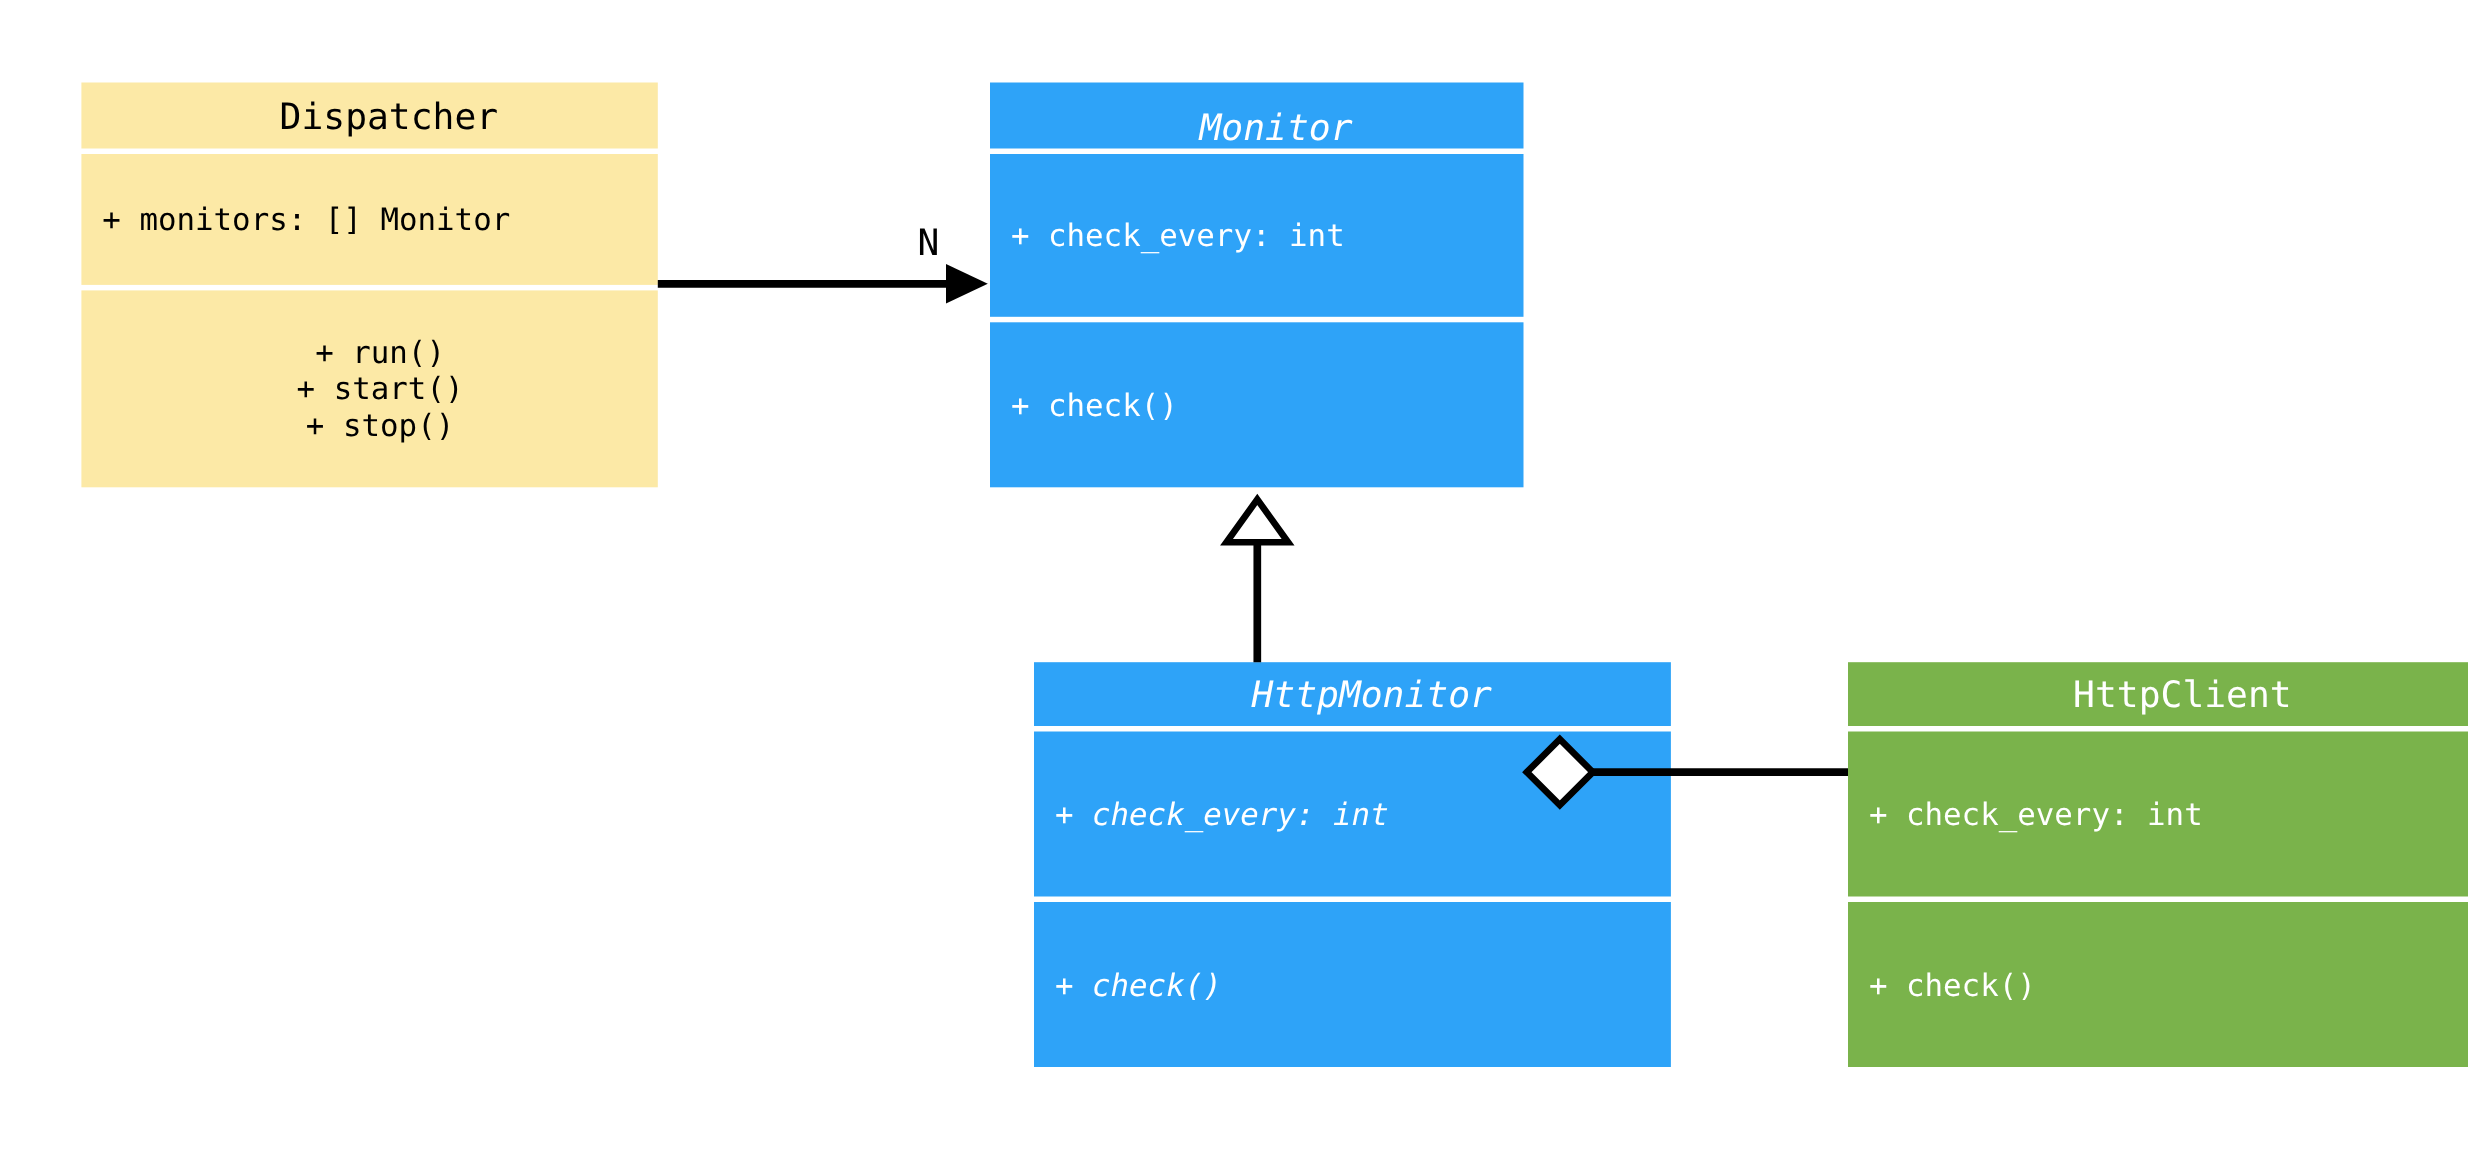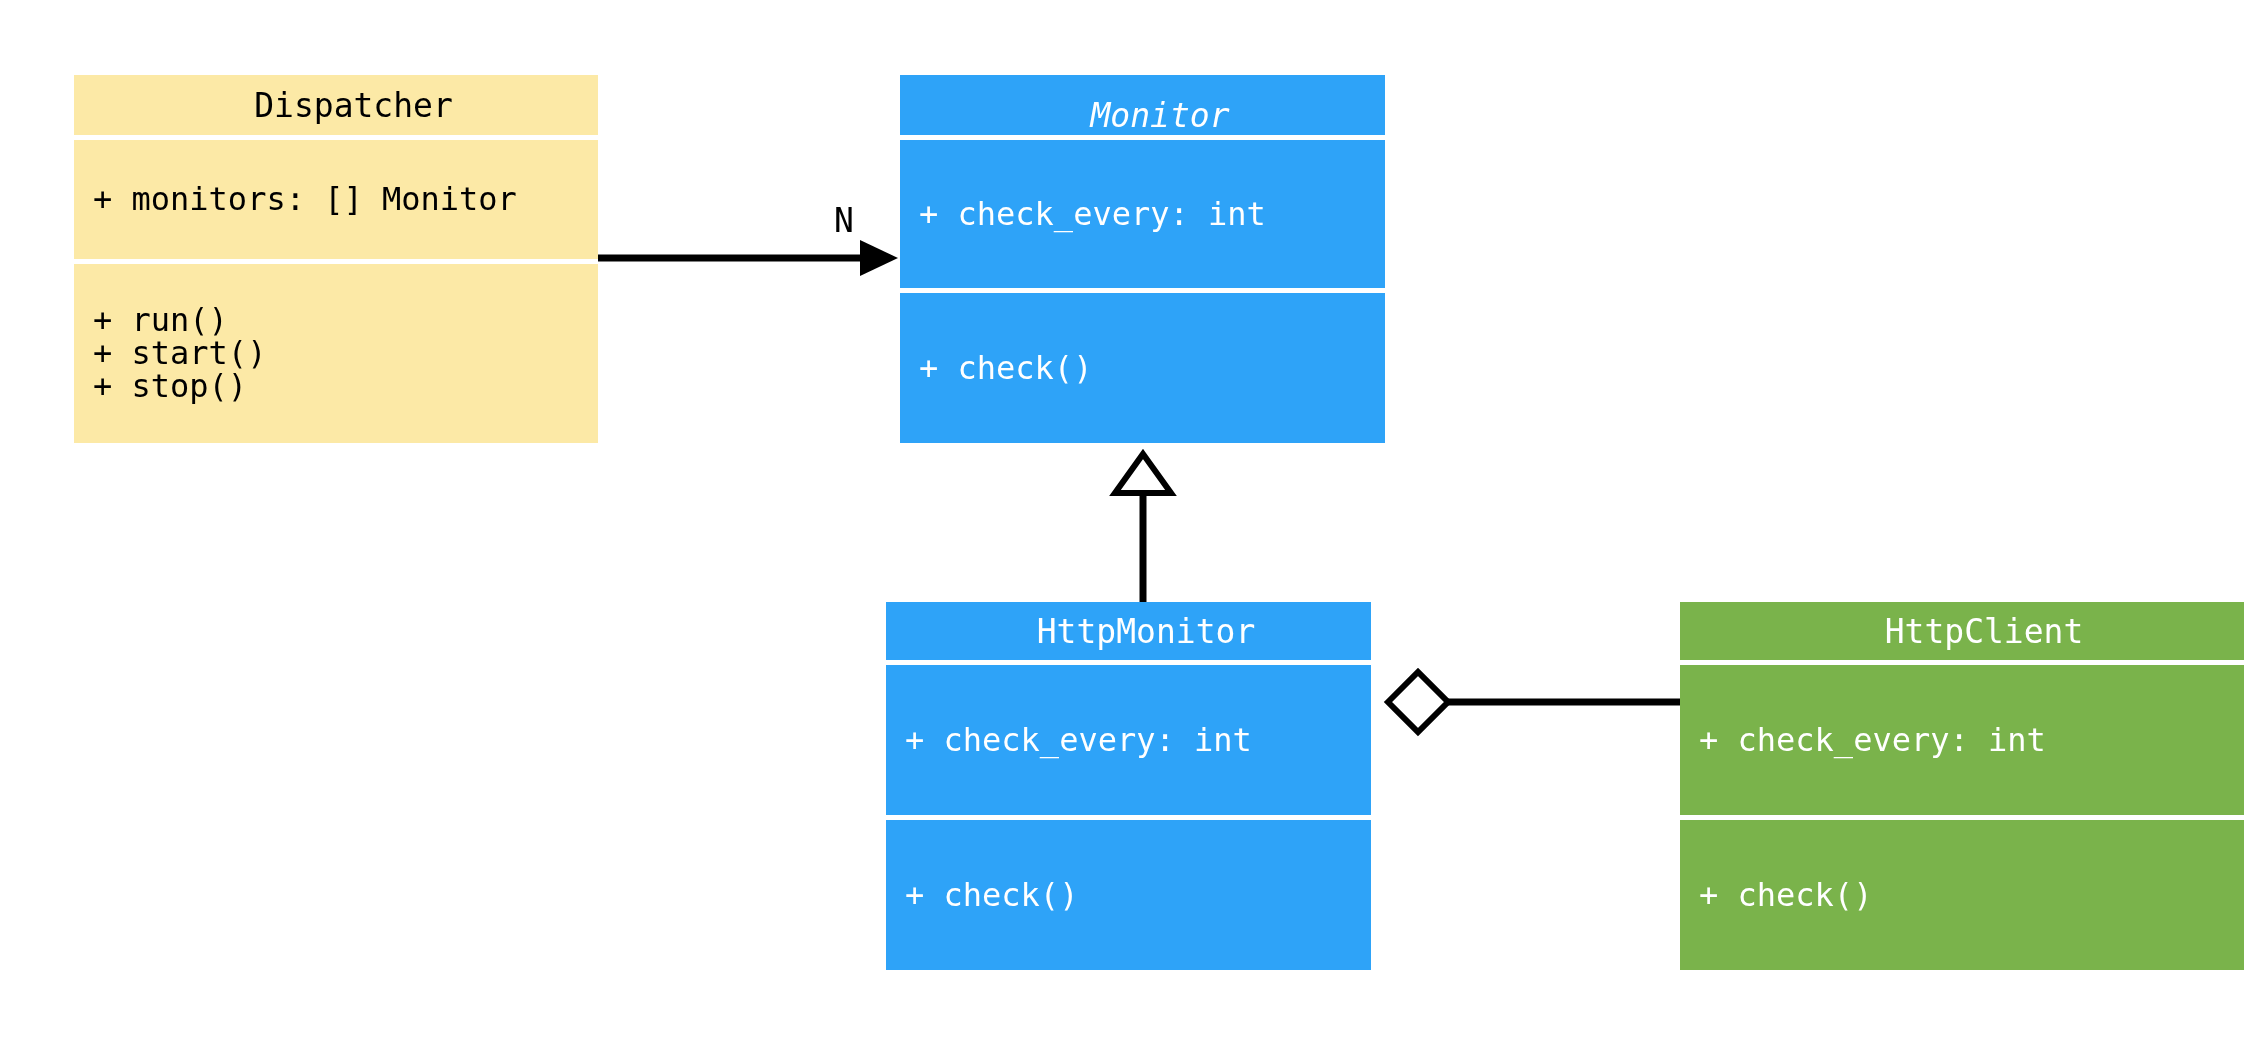--- a/index.html
+++ b/index.html
@@ -33,37 +33,37 @@
     padding-left: 35px;
   }
   .title-text {
     font-size: 33px;
     white-space: nowrap;
   }
   .abstract .title-text {
     font-style: italic;
   }
   .member-line {
-    font-size: 32px;
+    font-size: 28px;
     line-height: 33px;
     padding-left: 19px;
     white-space: pre;
   }
   
   .dispatcher { left: 74px;  top: 75px;  width: 524px; }
   .dispatcher .sec-title   { height: 60px; }
   .dispatcher .sec-attrs   { height: 119px; }
-  .dispatcher .sec-methods { height: 179px; }
+  .dispatcher .sec-methods { height: 179px; align-items: center; }
 
   .monitor { left: 900px; top: 75px; width: 485px; }
   .monitor .sec-title   { height: 60px; }
   .monitor .sec-attrs   { height: 148px; }
   .monitor .sec-methods { height: 150px; }
 
-  .http-monitor { left: 886px; top: 602px; width: 485px; }
+  .http-monitor { left: 940px; top: 602px; width: 579px; font-style: italic; }
   .http-monitor .sec-title   { height: 58px; }
   .http-monitor .sec-attrs   { height: 150px; }
   .http-monitor .sec-methods { height: 150px; }
 
   .http-client { left: 1680px; top: 602px; width: 573px; }
   .http-client .sec-title   { height: 58px; }
   .http-client .sec-attrs   { height: 150px; }
   .http-client .sec-methods { height: 150px; }
 
   .connectors {

